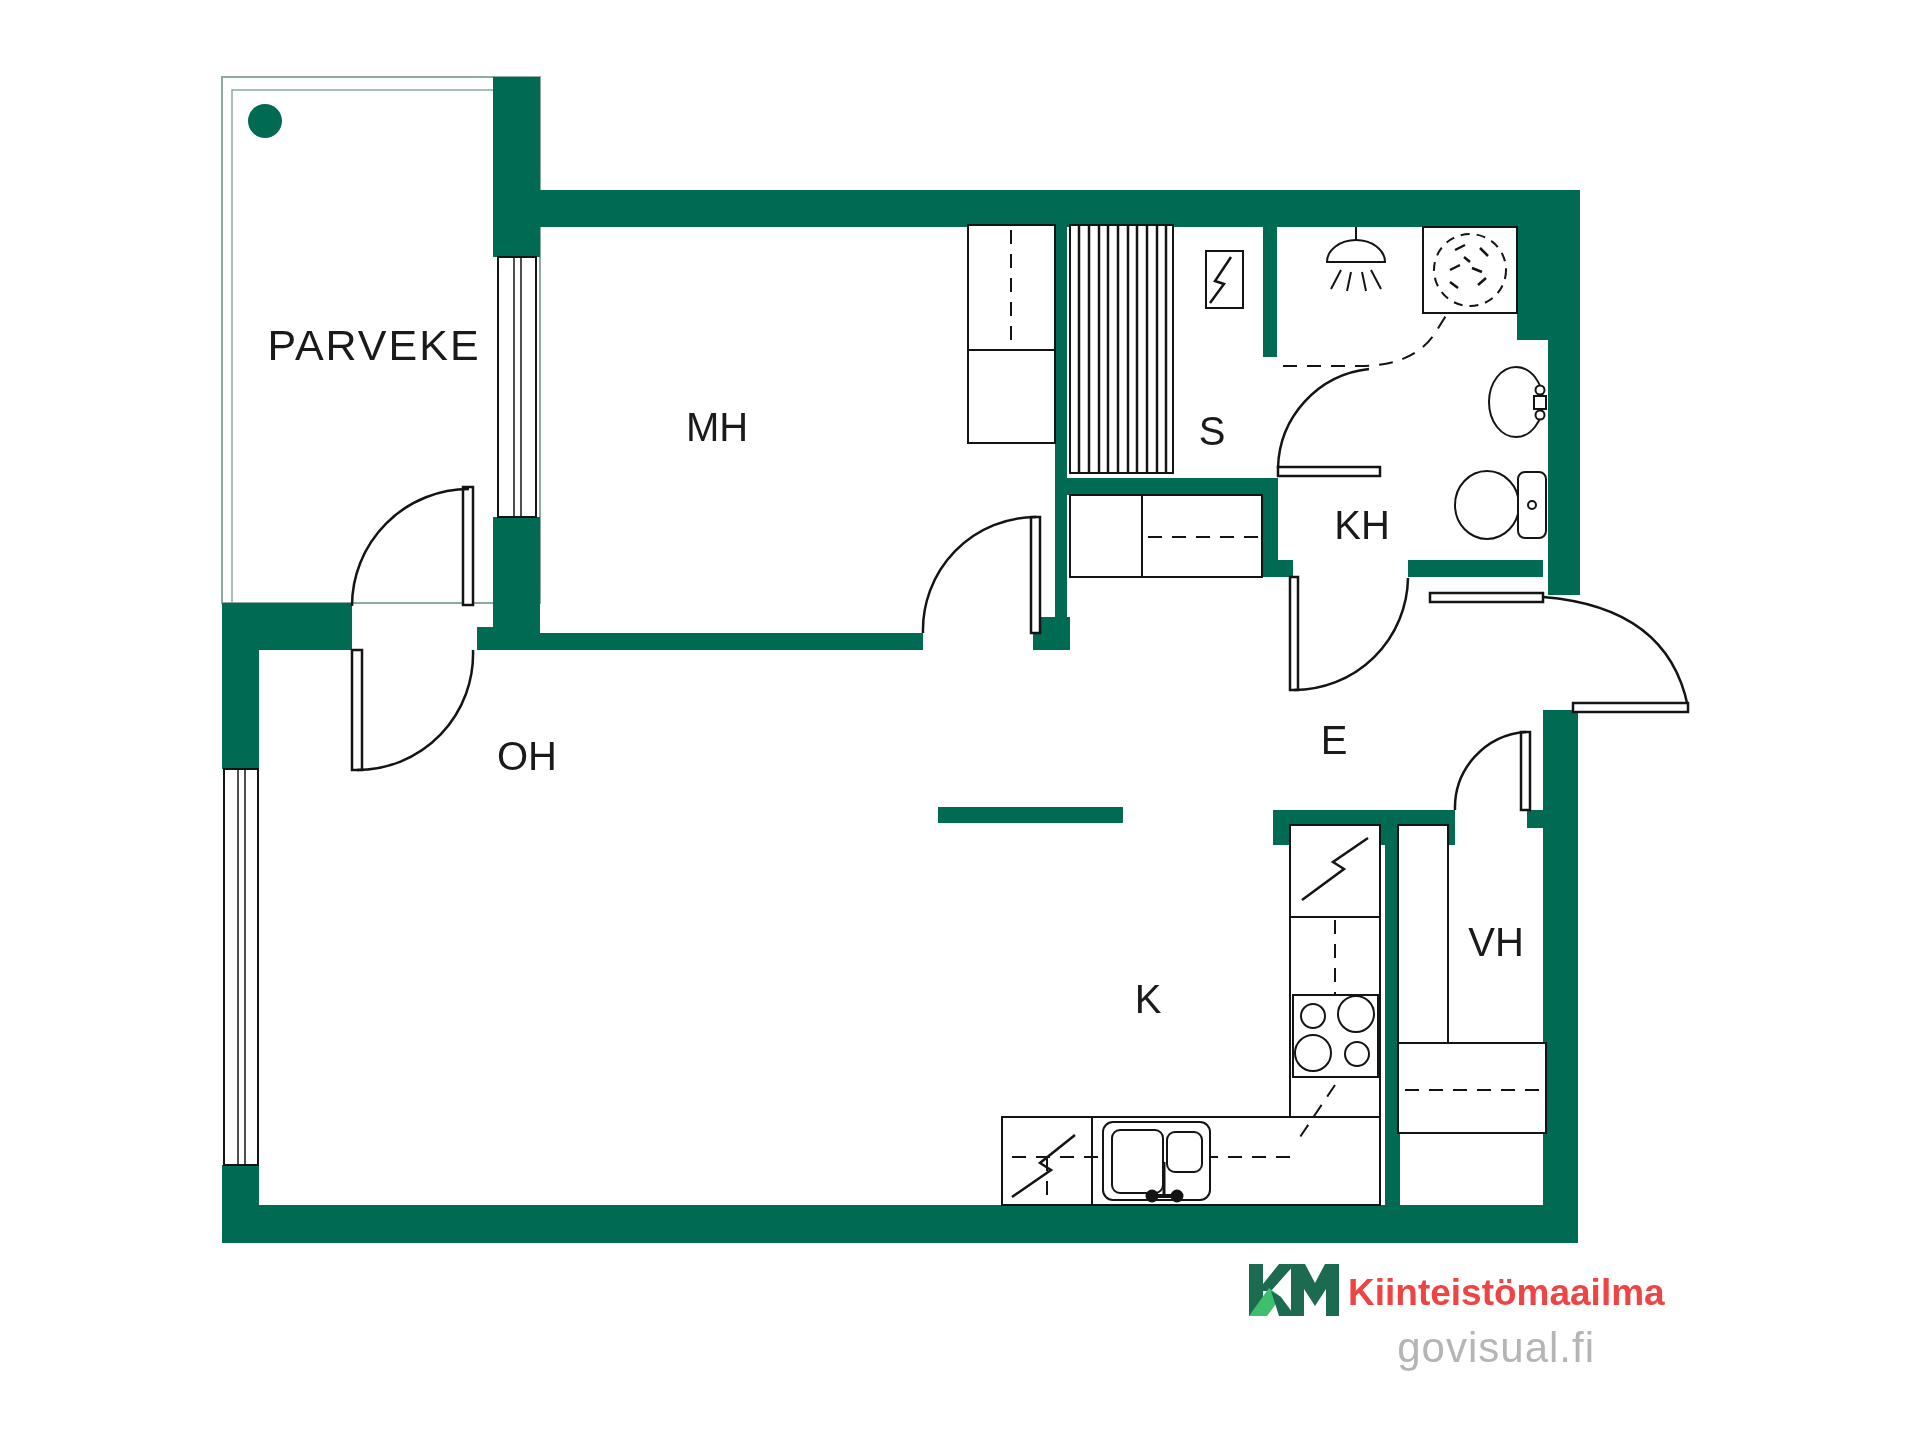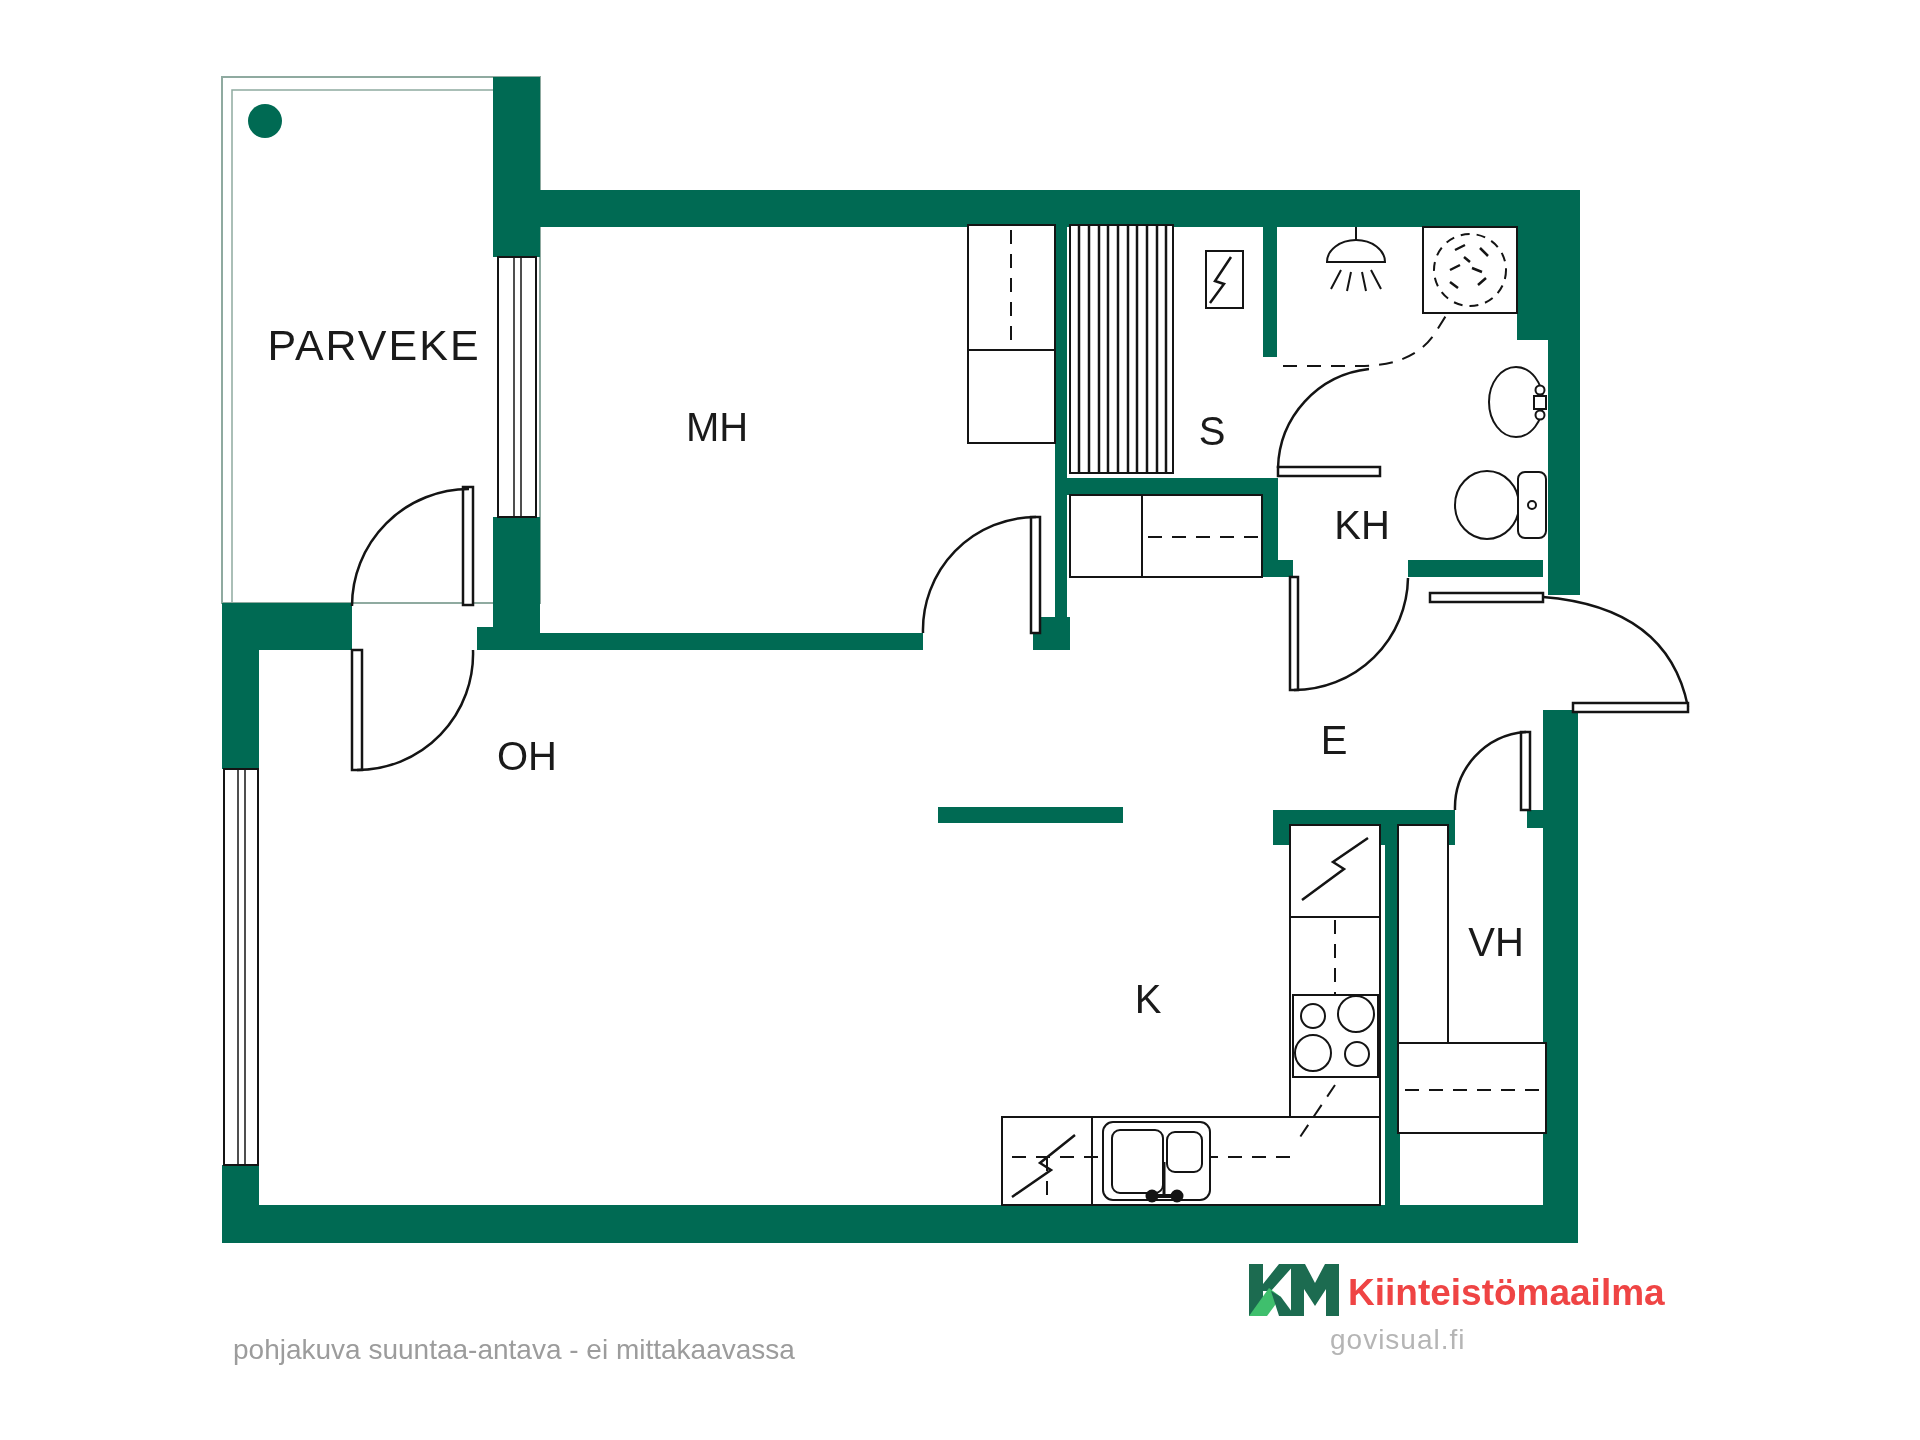--- a/index.html
+++ b/index.html
@@ -22,21 +22,21 @@
     position:absolute;left:233px;top:1334px;
     font-size:28px;color:#9C9C9C;
   }
   .brand{
     position:absolute;left:1348px;top:1272px;
     font-size:37px;font-weight:bold;color:#ef4444;
     letter-spacing:0px;
   }
   .watermark{
     position:absolute;left:1330px;top:1324px;width:265px;
-    font-size:28px;color:#B5B5B5;letter-spacing:1px;
+    font-size:42px;color:#B5B5B5;text-align:right;letter-spacing:1px;
   }
   .logo-mark{position:absolute;left:1243px;top:1260px;}
 </style>
 </head>
 <body>
 
 <div class="canvas">
 
   <svg width="1920" height="1440" viewBox="0 0 1920 1440">
 
@@ -197,21 +197,20 @@
       <text class="room-label" x="717" y="441">MH</text>
       <text class="room-label" x="1212" y="445">S</text>
       <text class="room-label" x="1362" y="539">KH</text>
       <text class="room-label" x="1334" y="754">E</text>
       <text class="room-label" x="527" y="770">OH</text>
       <text class="room-label" x="1148" y="1013">K</text>
       <text class="room-label" x="1496" y="956">VH</text>
     </g>
   </svg>
 
-  <div class="disclaimer">pohjakuva suuntaa-antava - ei mittakaavassa</div>
 
   <svg class="logo-mark" width="100" height="60" viewBox="0 0 100 60">
     <polygon points="6,4 20,4 20,24 36,4 52,4 28,31 20,31 20,56 6,56" fill="#1C6B50"></polygon>
     <polygon points="6,56 26,28 38,37 24,56" fill="#3FBF6D"></polygon>
     <polygon points="28,31 38,37 52,56 36,56" fill="#1C6B50"></polygon>
     <polygon points="48,56 48,4 62,4 72,23 82,4 96,4 96,56 83,56 83,29 72,46 61,29 61,56" fill="#1C6B50"></polygon>
   </svg>
 
   <div class="brand">Kiinteistömaailma</div>
   <div class="watermark">govisual.fi</div>

